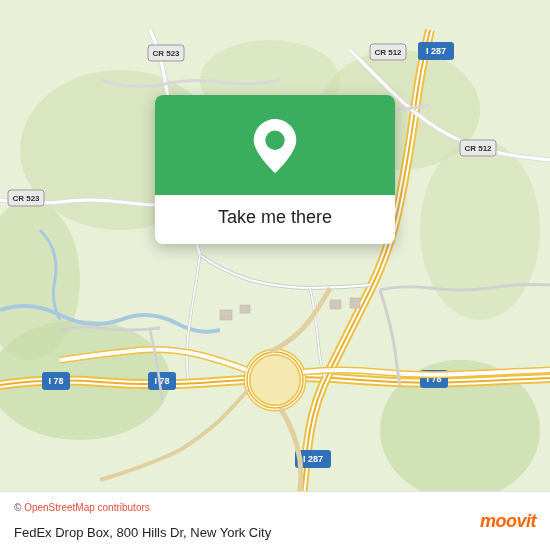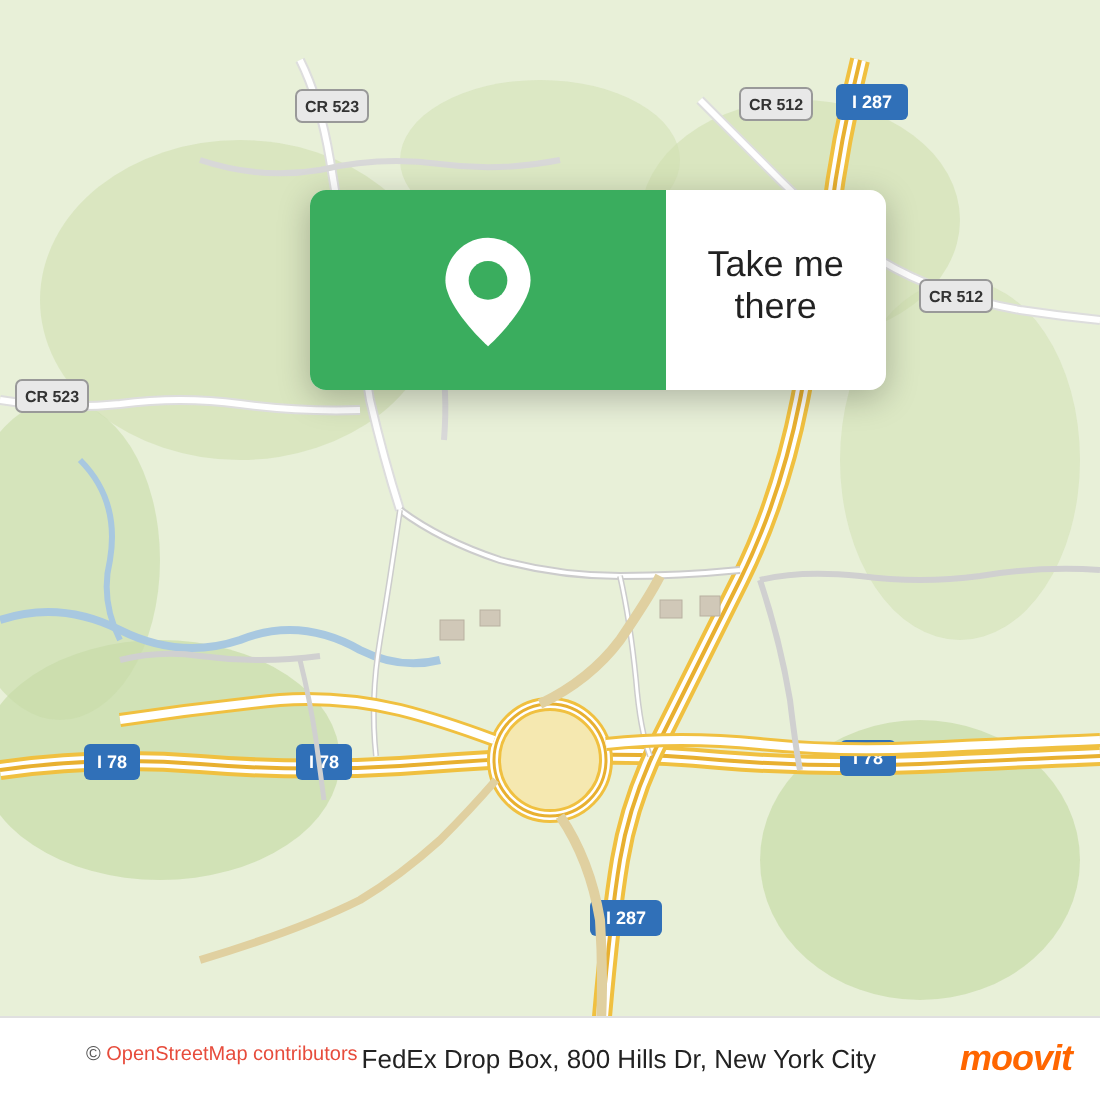--- a/index.html
+++ b/index.html
@@ -33,25 +33,26 @@
       top: 0; left: 0;
       width: 100%;
       height: 100%;
     }
 
     
     #card {
       position: absolute;
       top: 95px;
       left: 155px;
-      width: 288px;
+      width: 240px;
       background: white;
       border-radius: 8px;
       box-shadow: 0 4px 16px rgba(0,0,0,0.25);
       display: flex;
+      flex-direction: column;
       align-items: center;
       overflow: hidden;
     }
 
     #card-green {
       width: 100%;
       background: #3aad5e;
       padding: 22px 0 18px 0;
       display: flex;
       align-items: center;
@@ -83,23 +84,22 @@
       background: white;
       padding: 10px 14px 10px 14px;
       display: flex;
       align-items: center;
       justify-content: space-between;
       border-top: 1px solid #e0e0e0;
     }
 
     #bottom-left {
       display: flex;
-      flex-direction: row;
-      gap: 2px;
-      margin-left: 29px;
+      flex-direction: column;
+      gap: 12px;
     }
 
     #osm-credit {
       font-size: 10px;
       color: #555;
     }
 
     #location-title {
       font-size: 13px;
       color: #222;

